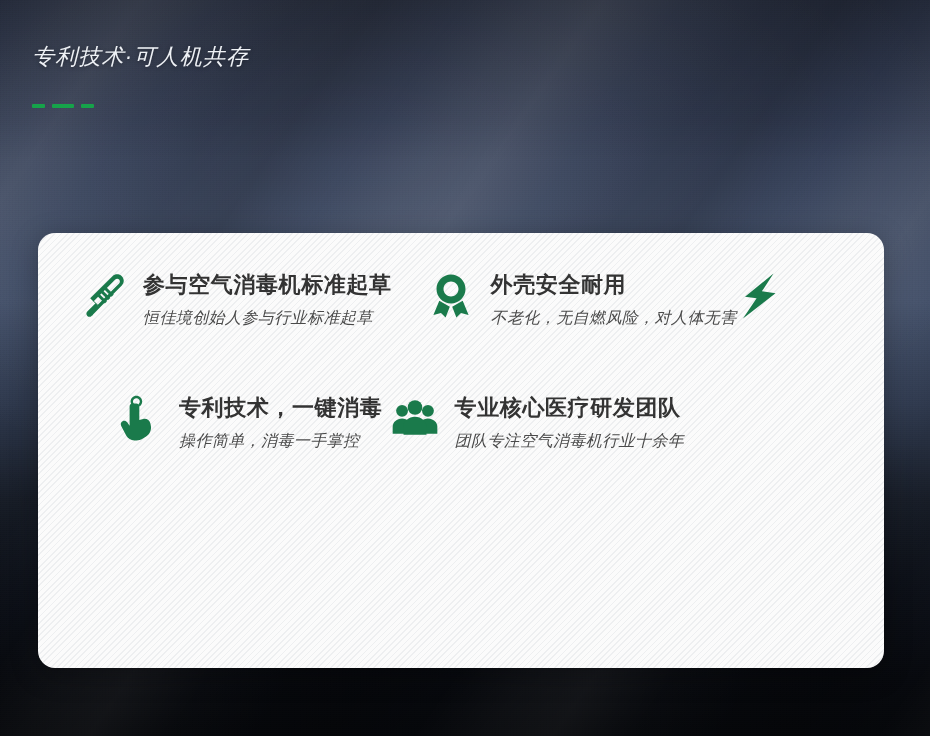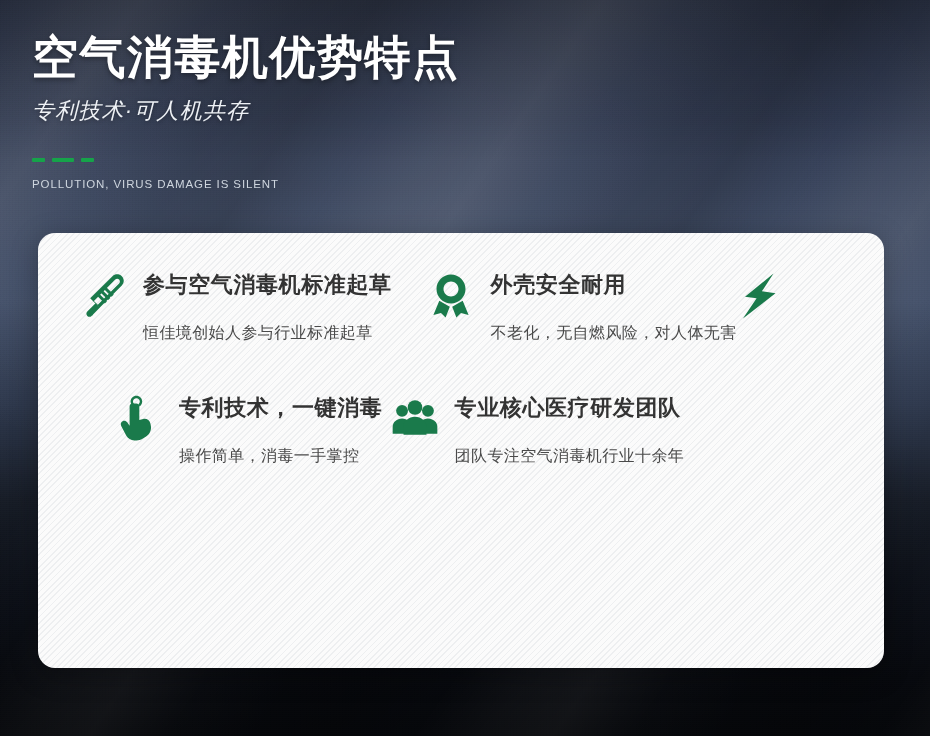--- a/index.html
+++ b/index.html
@@ -103,41 +103,39 @@
     display:flex; align-items:center; justify-content:center;
     margin-top:2px;
   }
   .ficon svg { display:block; }
   .ftext { padding-top:2px; }
   .fhead {
     font-size:22px; font-weight:bold; color:#333333;
     letter-spacing:.6px; line-height:1.25; white-space:nowrap;
   }
   .fsub {
-    font-size:16px; color:#4a4a4a; margin-top:24px;
-    letter-spacing:.4px; line-height:1.25; white-space:nowrap;
+    font-size:16px; color:#4a4a4a; margin-top:9px;
+    letter-spacing:.4px; line-height:1.25; white-space:nowrap;font-style:italic;
   }
 </style>
 </head>
 <body>
 
 <div id="bg">
   <div id="bgnoise"></div>
   <div id="bgvig"></div>
 </div>
 
 <div id="header">
-  <div id="title">空气消毒机优势特点</div>
   <div id="subtitle">专利技术·可人机共存</div>
   <div id="dashes">
     <span class="d1"></span>
     <span class="d2"></span>
     <span class="d3"></span>
   </div>
-  <div id="engline">POLLUTION, VIRUS DAMAGE IS SILENT</div>
 </div>
 
 <div id="card">
   <div id="cardstripes"></div>
   <div id="grid">
 
     <div class="feature col1">
       <div class="ficon">
         <svg width="42" height="46" viewBox="0 0 42 46">
           <g fill="#1a7a4b">

